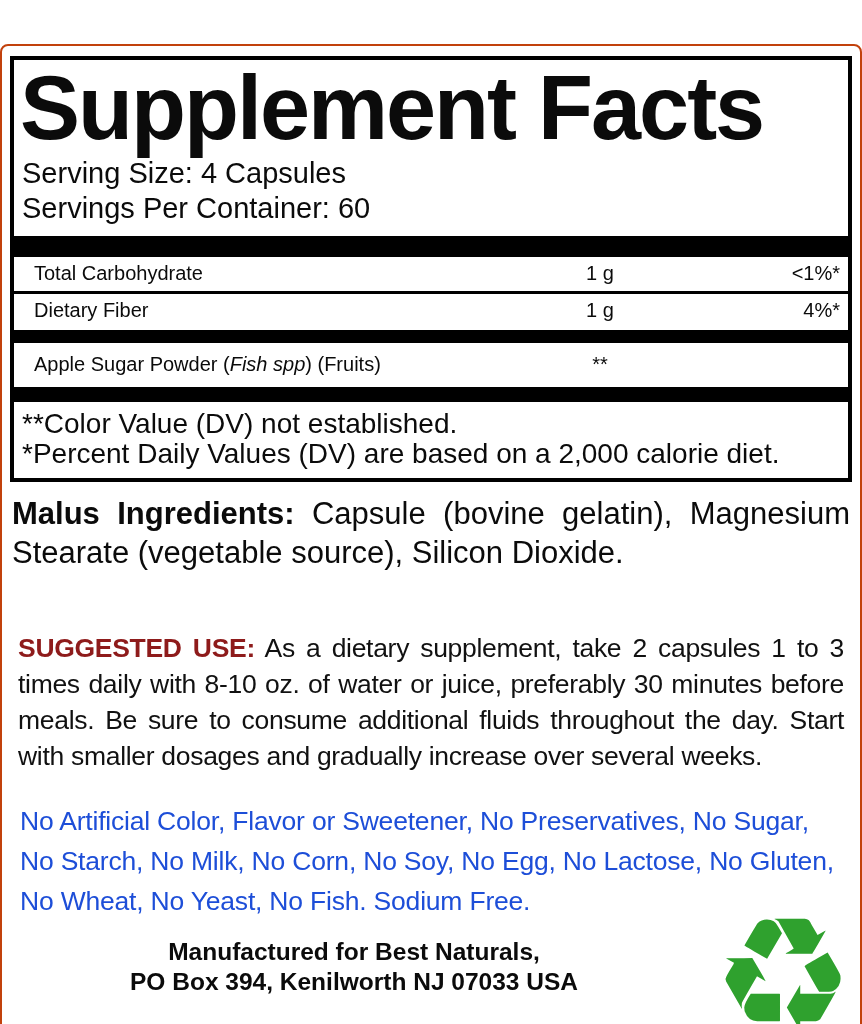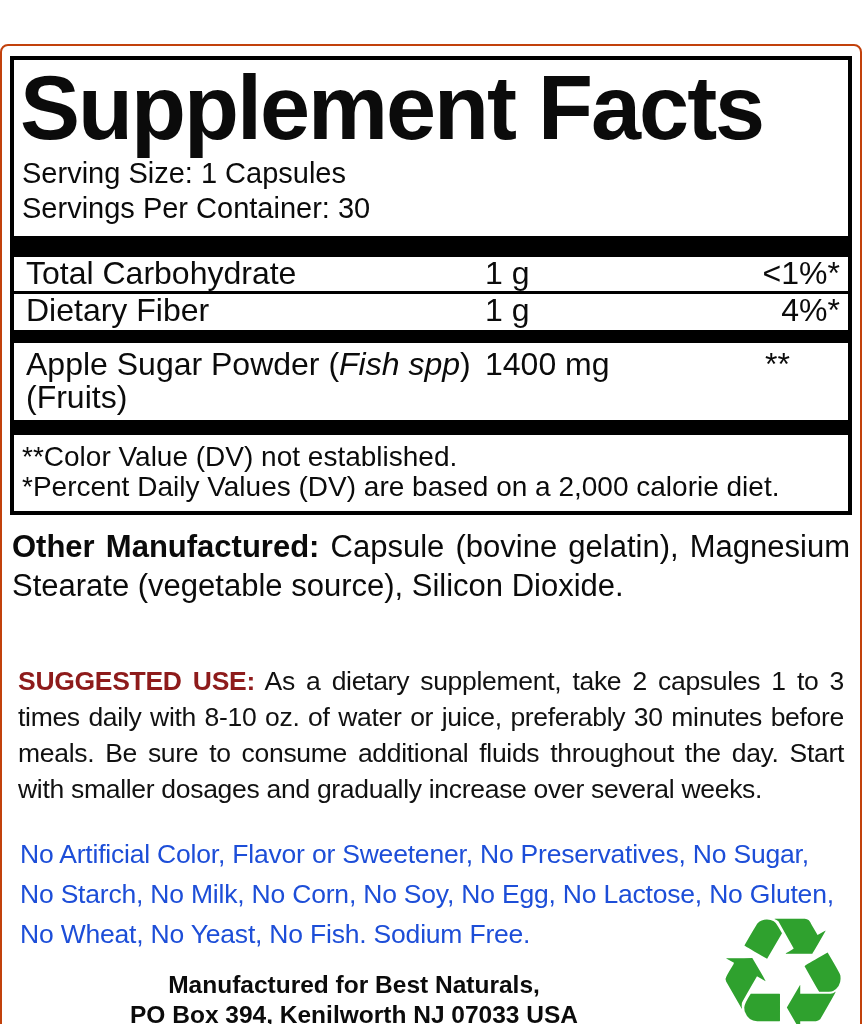--- a/index.html
+++ b/index.html
@@ -29,23 +29,23 @@
 
   .hdr-row {
     display:grid; grid-template-columns:1fr 125px;
     padding:1px 8px; font-weight:bold; font-size:30px; line-height:40px;
   }
   .hdr-amount { text-align:right; padding-right:24px; }
   .hdr-dv { text-align:right; }
 
   .nrow {
     display:grid; grid-template-columns:1fr 230px 125px;
-    padding:1px 8px 2px 12px; font-size:32px; line-height:31px; align-items:baseline;
+    padding:1px 8px 2px 20px; font-size:20px; line-height:31px; align-items:baseline;
   }
-  .namt { }
+  .namt { text-align:center; }
   .ndv { text-align:right; }
   .ndv-center { text-align:center; }
   .nrow.pectin { padding-top:5px; padding-bottom:6px; line-height:33px; }
 
   .fb-footnote { font-size:28px; line-height:30px; margin:0 8px; }
   .fb-footnote.first { margin-top:7px; }
   .fb-footnote.last { margin-bottom:9px; }
 
   
   .other-ing {
@@ -79,22 +79,22 @@
     font-family:"DejaVu Sans",sans-serif;
   }
 </style>
 </head>
 <body>
 
 <div class="page">
 
   <div class="facts-box">
     <div class="fb-title">Supplement Facts</div>
-    <div class="fb-serving first">Serving Size: 1 Capsules</div>
-    <div class="fb-serving">Servings Per Container: 30</div>
+    <div class="fb-serving first">Serving Size: 4 Capsules</div>
+    <div class="fb-serving">Servings Per Container: 60</div>
 
     <div class="bar bar-a"></div>
 
 
     <div class="bar bar-b"></div>
 
     <div class="nrow">
       <div class="nname">Total Carbohydrate</div>
       <div class="namt">1 g</div>
       <div class="ndv">&lt;1%*</div>
@@ -105,31 +105,30 @@
     <div class="nrow">
       <div class="nname">Dietary Fiber</div>
       <div class="namt">1 g</div>
       <div class="ndv">4%*</div>
     </div>
 
     <div class="bar bar-c"></div>
 
     <div class="nrow pectin">
       <div class="nname"><span>Apple Sugar Powder (</span><i>Fish spp</i><span>) (Fruits)</span></div>
-      <div class="namt">1400 mg</div>
       <div class="ndv ndv-center">**</div>
     </div>
 
     <div class="bar bar-d"></div>
 
     <div class="fb-footnote first">**Color Value (DV) not established.</div>
     <div class="fb-footnote last">*Percent Daily Values (DV) are based on a 2,000 calorie diet.</div>
   </div>
 
-  <p class="other-ing"><span class="oi-head">Other Manufactured:</span> <span>Capsule (bovine gelatin), Magnesium Stearate (vegetable source), Silicon Dioxide.</span></p>
+  <p class="other-ing"><span class="oi-head">Malus Ingredients:</span> <span>Capsule (bovine gelatin), Magnesium Stearate (vegetable source), Silicon Dioxide.</span></p>
 
   <p class="suggested"><span class="su-head">SUGGESTED USE:</span> <span>As a dietary supplement, take 2 capsules 1 to 3 times daily with 8-10 oz. of water or juice, preferably 30 minutes before meals. Be sure to consume additional fluids throughout the day. Start with smaller dosages and gradually increase over several weeks.</span></p>
 
   <p class="claims">No Artificial Color, Flavor or Sweetener, No Preservatives, No Sugar, No Starch, No Milk, No Corn, No Soy, No Egg, No Lactose, No Gluten, No Wheat, No Yeast, No Fish. Sodium Free.</p>
 
   <div class="footer-text">
     <div>Manufactured for Best Naturals,</div>
     <div>PO Box 394, Kenilworth NJ 07033 USA</div>
 
   </div>

